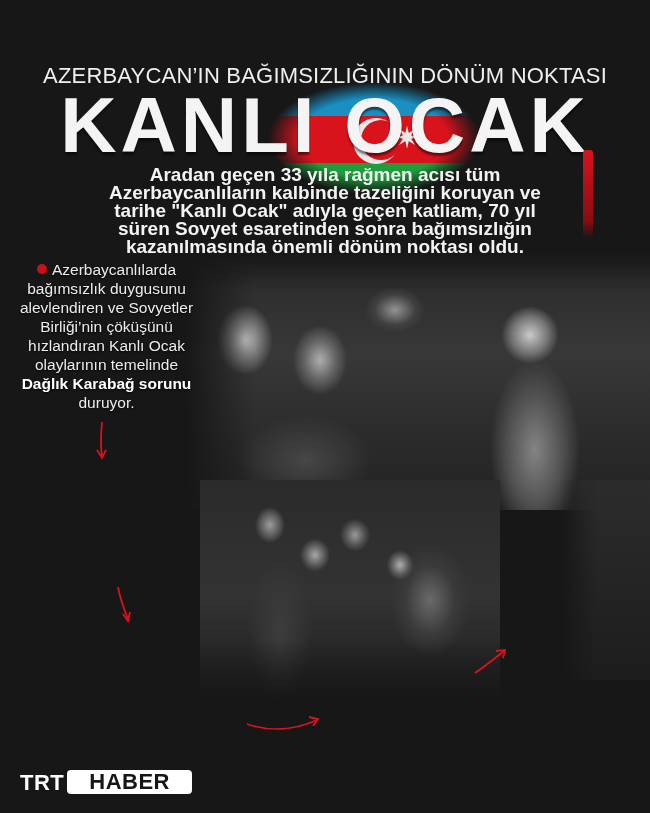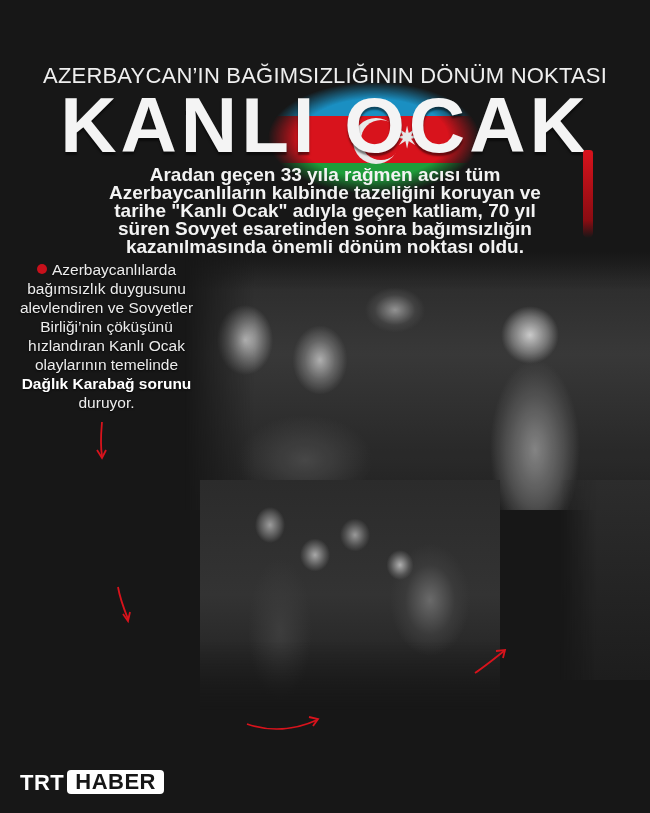--- a/index.html
+++ b/index.html
@@ -103,21 +103,21 @@
     .b3 { left: 44px; top: 628px; width: 220px; }
     .b4 { left: 488px; top: 518px; width: 160px; }
     .b5 { left: 318px; top: 681px; width: 318px; }
     .arrow { position: absolute; }
     .logo {
       position: absolute; left: 20px; top: 770px; height: 24px; display: flex; 
       font-weight: bold; font-size: 22px; letter-spacing: 0.5px;
     }
     .logo .trt { color: #ffffff; margin-right: 3px; }
     .logo .haber {
-      background: #ffffff; color: #161616; padding: 0 8px; border-radius: 4px; line-height: 24px;
+      background: #ffffff; color: #161616; padding: 0 22px; border-radius: 4px; line-height: 24px;
     }
   </style>
 </head>
 <body>
 
 <div class="poster">
 
   <div class="photo-top"></div>
   <div class="photo-bottom"></div>
   <div class="photo-right"></div>

